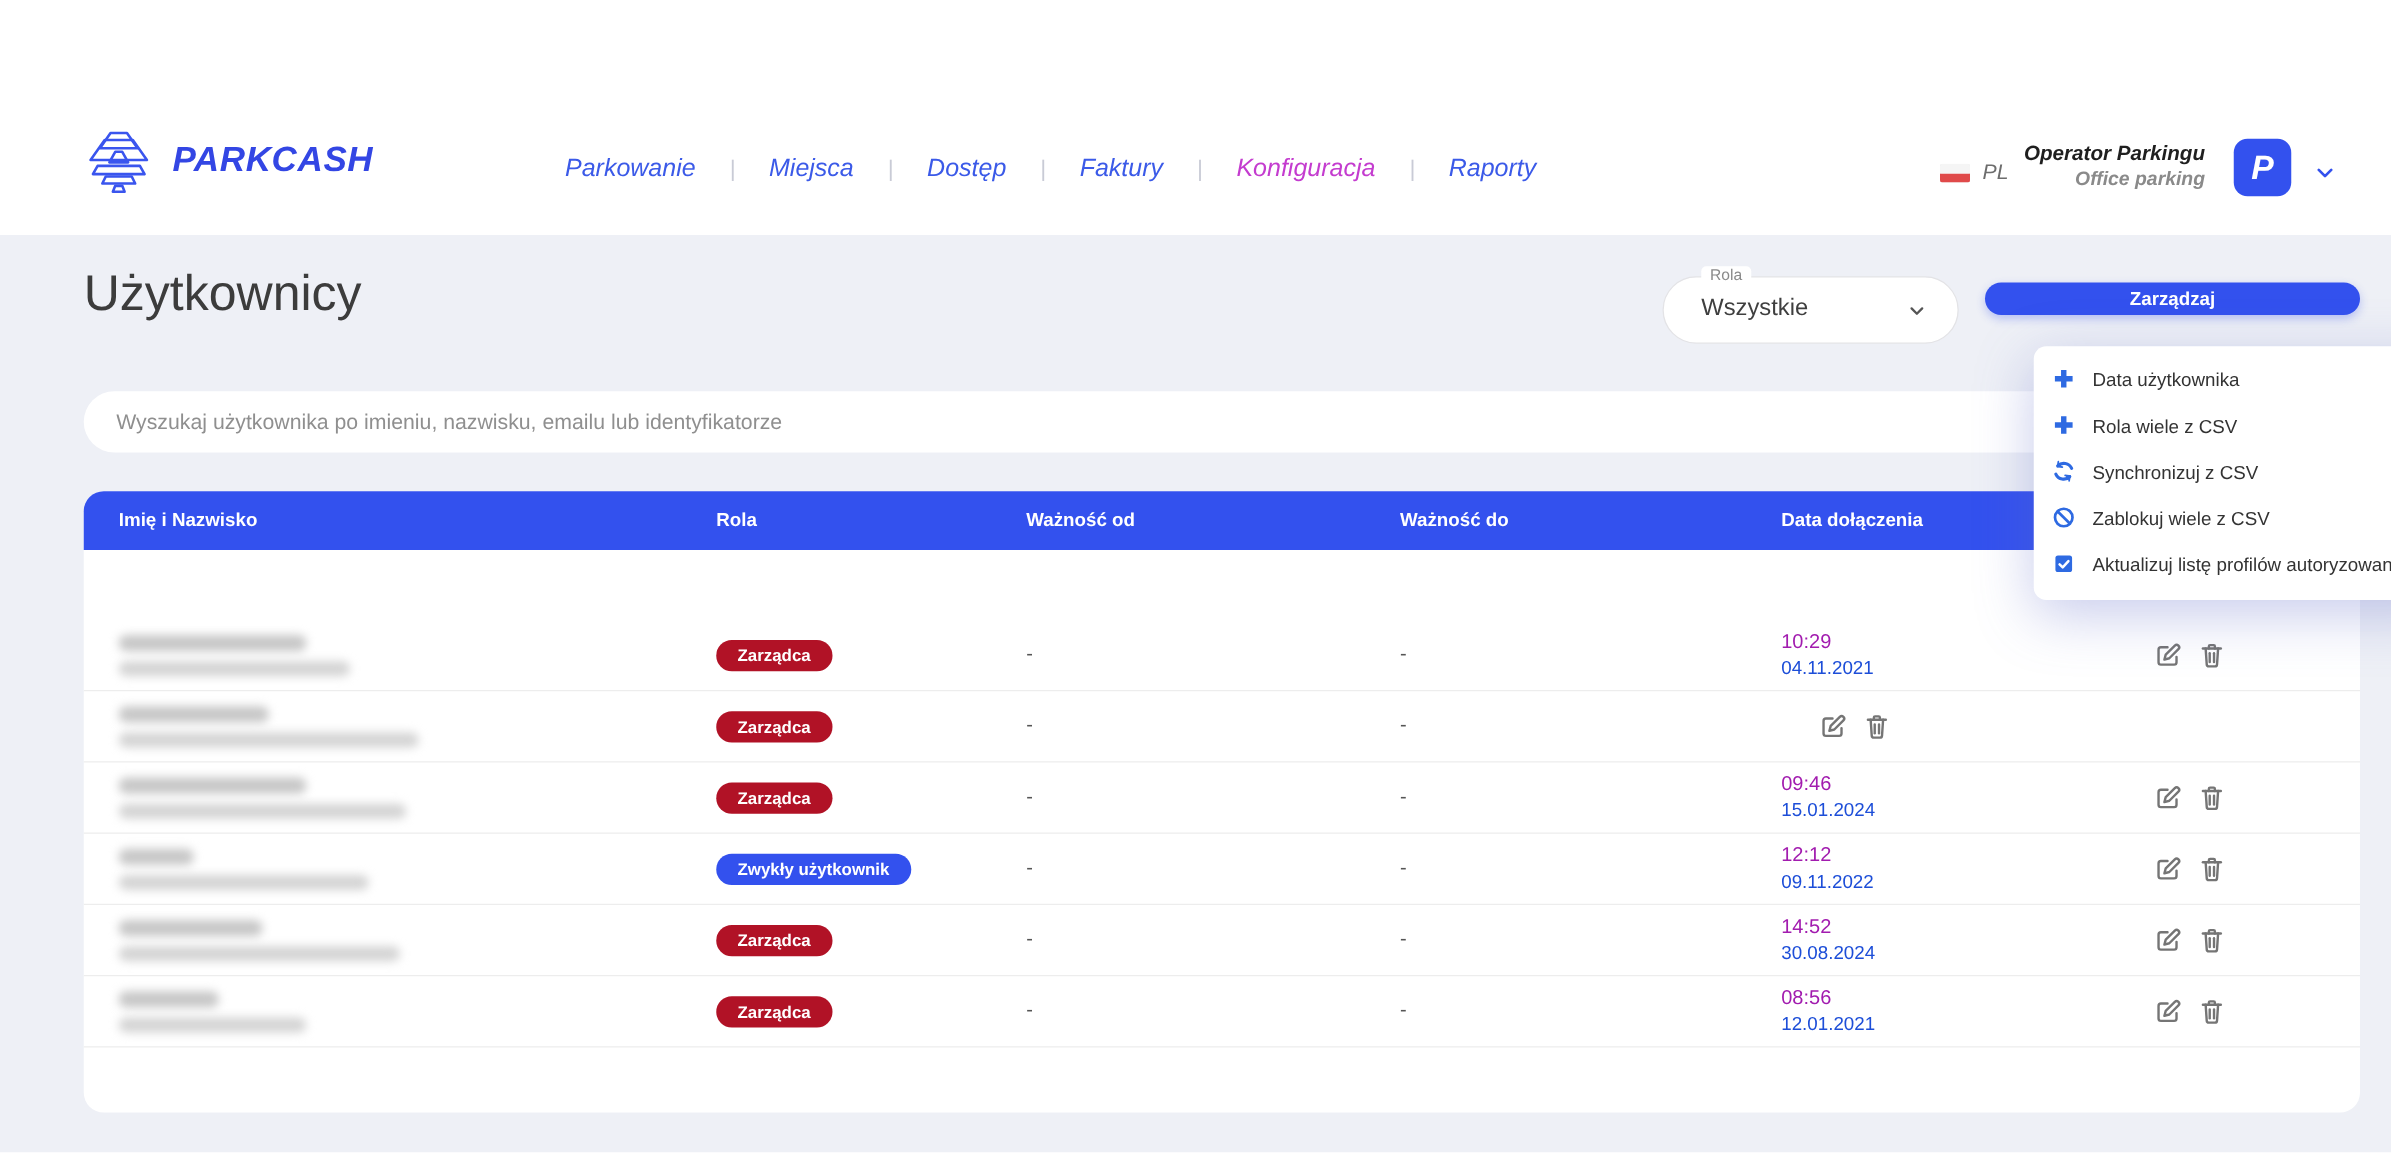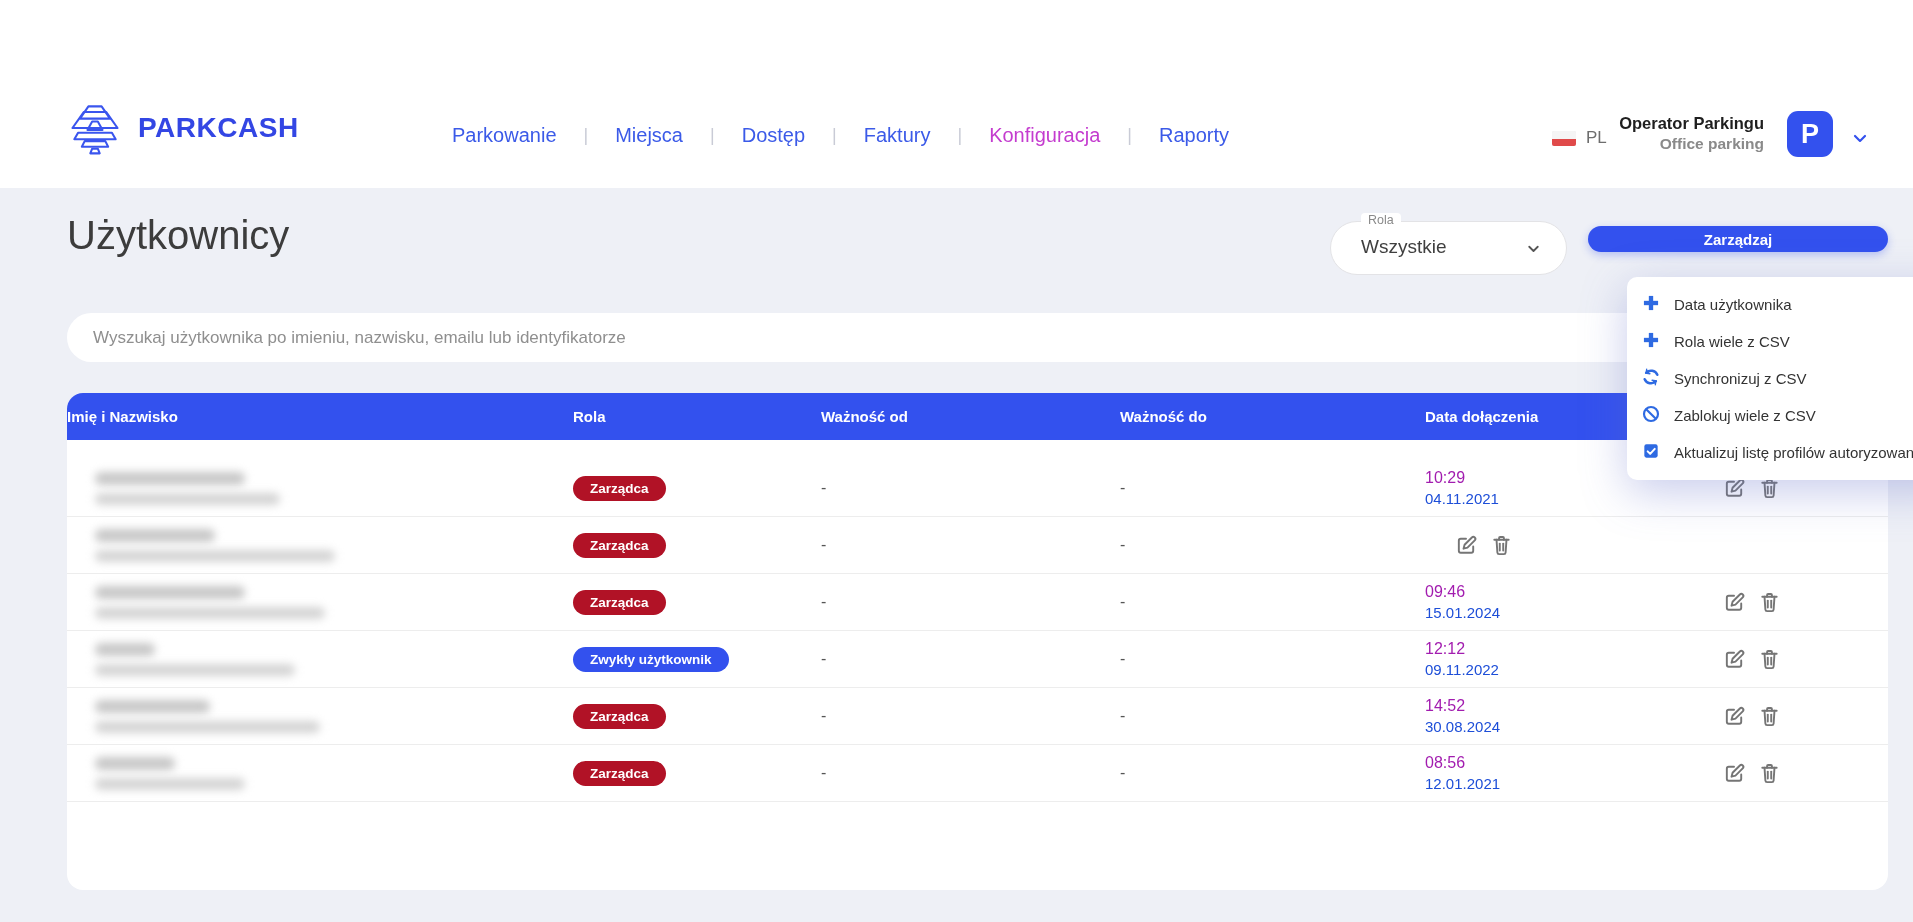--- a/index.html
+++ b/index.html
@@ -1,20 +1,20 @@
 <!DOCTYPE html>
 <html><head>
 <meta charset="utf-8">
 <style>
   html,body{margin:0;padding:0;overflow:hidden;}
   body{width:1913px;height:922px;position:relative;background:#ffffff;
        font-family:"Liberation Sans","DejaVu Sans",sans-serif;color:#3c3c3c;}
 
   
-  .app-header{position:absolute;top:0;left:0;width:1913px;height:188px;background:#fff;}
+  .app-header{position:absolute;top:0;left:0;width:1913px;height:188px;background:#fff;font-style:italic;}
   .logo-wrap{position:absolute;left:64px;top:100px;display:flex;align-items:center;gap:12px;cursor:pointer;}
   .brand{font-size:28px;font-weight:800;color:#3346e4;letter-spacing:.5px;}
   .nav{position:absolute;left:452px;top:124px;display:flex;align-items:center;font-size:20px;color:#3b5ae8;}
   .nav-item{padding:0 27px;cursor:pointer;white-space:nowrap;}
   .nav-item:first-child{padding-left:0;}
   .nav-item.active{color:#c43ccf;}
   .nav-sep{color:#c9cbd6;font-size:18px;}
   .flag{position:absolute;left:1552px;top:131px;width:24px;height:15px;border-radius:2px;overflow:hidden;box-shadow:0 0 0 1px #e3e3e3 inset;}
   .flag .t{height:50%;background:#f5f5f5;}
   .flag .b{height:50%;background:#e04a4a;}
@@ -49,22 +49,22 @@
   
   .search{position:absolute;left:67px;top:313px;width:1821px;height:49px;background:#fff;border-radius:25px;}
   .search input{width:100%;height:100%;border:none;outline:none;background:transparent;border-radius:25px;
                 padding:0 26px;font-size:17px;color:#444;font-family:inherit;box-sizing:border-box;}
   .search input::placeholder{color:#8f8f8f;opacity:1;}
 
   
   .card{position:absolute;left:67px;top:393px;width:1821px;height:497px;background:#fff;border-radius:16px;}
   .grid{display:grid;grid-template-columns:506px 248px 299px 305px 268px 195px;align-items:center;}
   .thead{height:47px;background:#3351ee;border-radius:16px 16px 0 0;color:#fff;font-weight:700;font-size:15px;}
-  .th:first-child{}
-  .tbody{padding-top:20px;}
+  .th:first-child{padding-left:28px;}
+  .tbody{padding-top:56px;}
   .row{height:56px;border-bottom:1px solid #ededed;}
   .cell-name{padding-left:28px;}
   .bar{background:#c7c7c7;border-radius:6px;filter:blur(4px);height:13px;margin-bottom:8px;}
   .bar.b2{height:12px;background:#d4d4d4;margin-bottom:0;}
   .badge{display:inline-block;padding:5px 17px;border-radius:15px;color:#fff;font-weight:700;font-size:13.5px;white-space:nowrap;}
   .badge.admin{background:#b11226;}
   .badge.user{background:#3351ee;}
   .dash{font-size:16px;color:#555;}
   .dt .time{font-size:16px;color:#a21caf;margin-bottom:3px;}
   .dt .date{font-size:15px;font-weight:400;color:#1d4ed8;}

